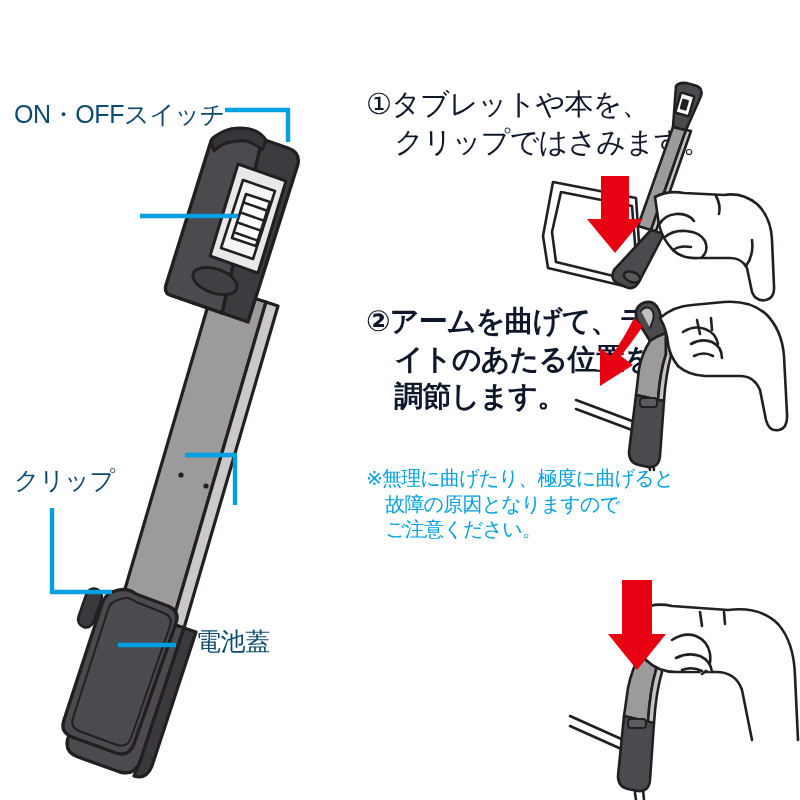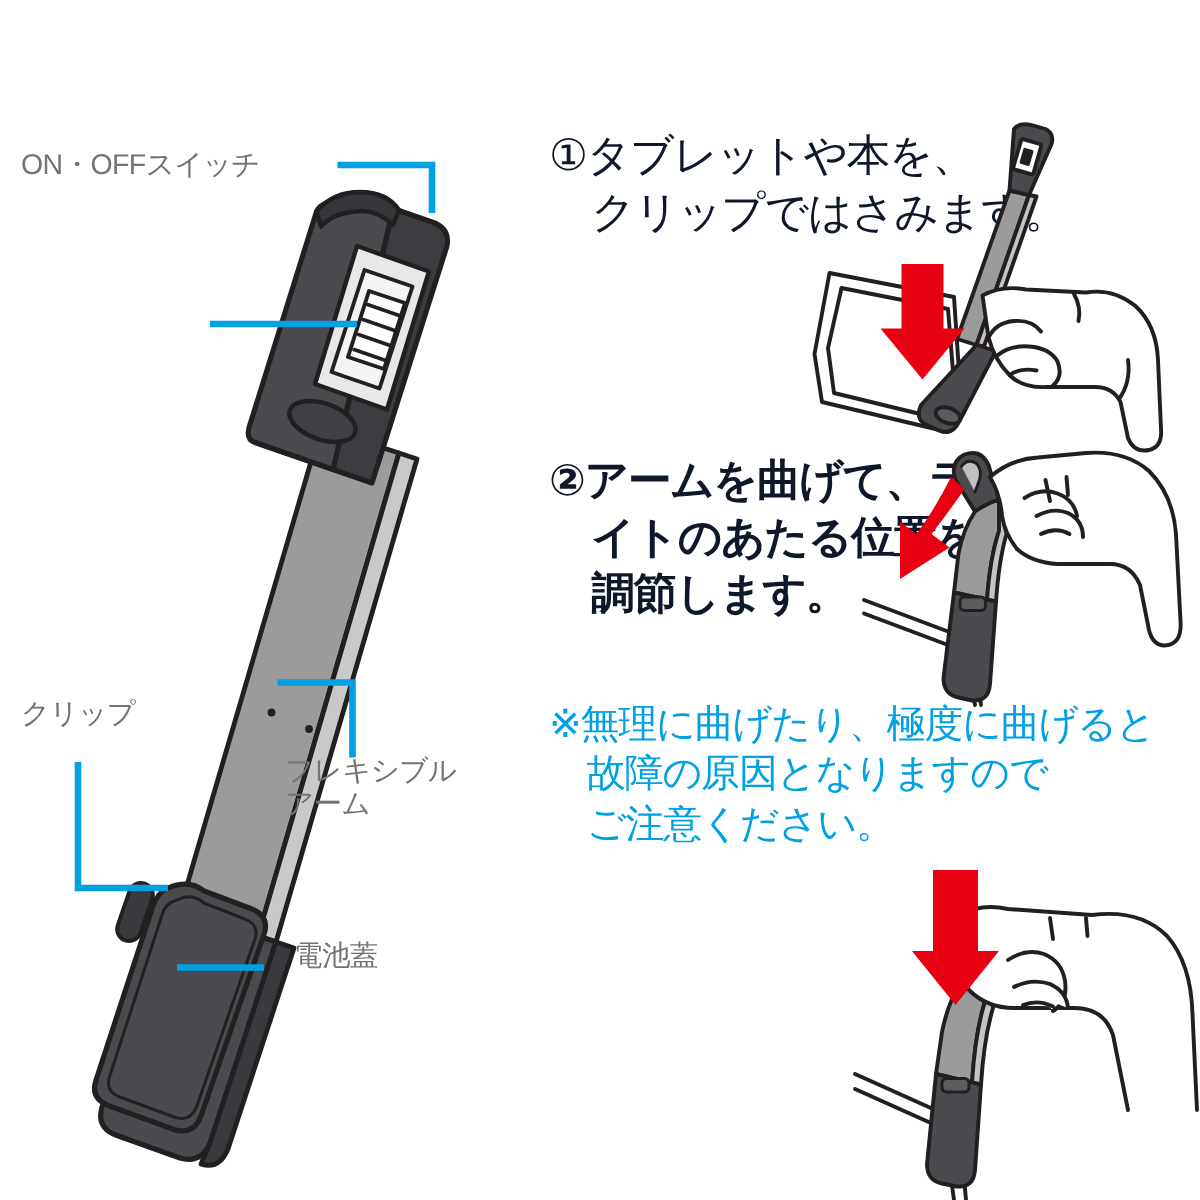--- a/index.html
+++ b/index.html
@@ -22,44 +22,44 @@
   }
   svg.layer {
     position: absolute;
     left: 0; top: 0;
     width: 800px;
     height: 800px;
     overflow: visible;
   }
   .callout-label {
     position: absolute;
-    font-size: 19px;
+    font-size: 25px;
     line-height: 1.18;
     letter-spacing: -0.4px;
-    color: #737373;
+    color: #0c4a6e;
     white-space: nowrap;
   }
   .instr-heading {
     position: absolute;
     font-size: 27px;
     color: #231f20;
     letter-spacing: -0.5px;
     white-space: nowrap;
   }
   .instr-block {
     position: absolute;
     font-size: 29px;
     line-height: 1.3;
     color: #0f172a;
     letter-spacing: -0.8px;
     white-space: pre;
   }
   .warn-block {
     position: absolute;
-    font-size: 26px;
+    font-size: 20px;
     line-height: 1.28;
     letter-spacing: -0.8px;
     white-space: pre;
   }
 </style>
 </head>
 <body>
 
 <div id="root">
 
@@ -132,22 +132,20 @@
 
       <path d="M118 645 L176 645"></path>
     </g>
   </svg>
 
   <div class="callout-label" style="left:14px; top:100px;">ON・OFFスイッチ</div>
 
 
   <div class="callout-label" style="left:14px; top:466px;">クリップ</div>
 
-  <div class="callout-label" style="left:190px; top:504px; white-space:pre;">フレキシブル
-アーム</div>
 
   <div class="callout-label" style="left:196px; top:627px;">電池蓋</div>
 
 
   <div class="instr-block" style="left:366px; top:86px;">①タブレットや本を、
 　クリップではさみます。</div>
 
   <div class="instr-block" style="left:366px; top:303px;font-weight:bold;">②アームを曲げて、ラ
 　イトのあたる位置を
 　調節します。</div>

